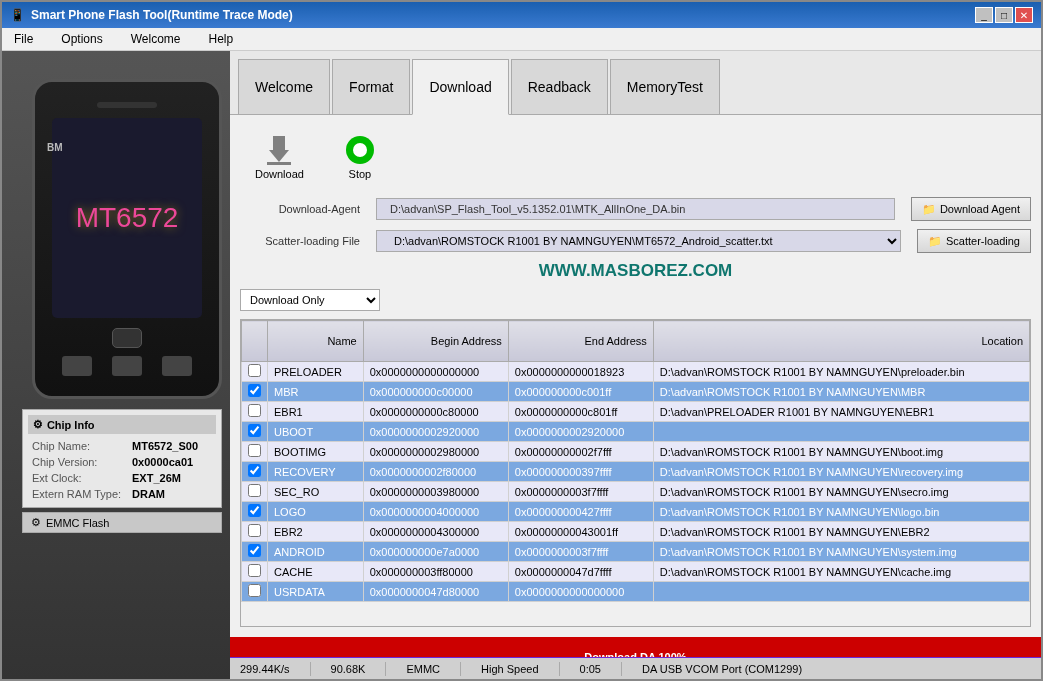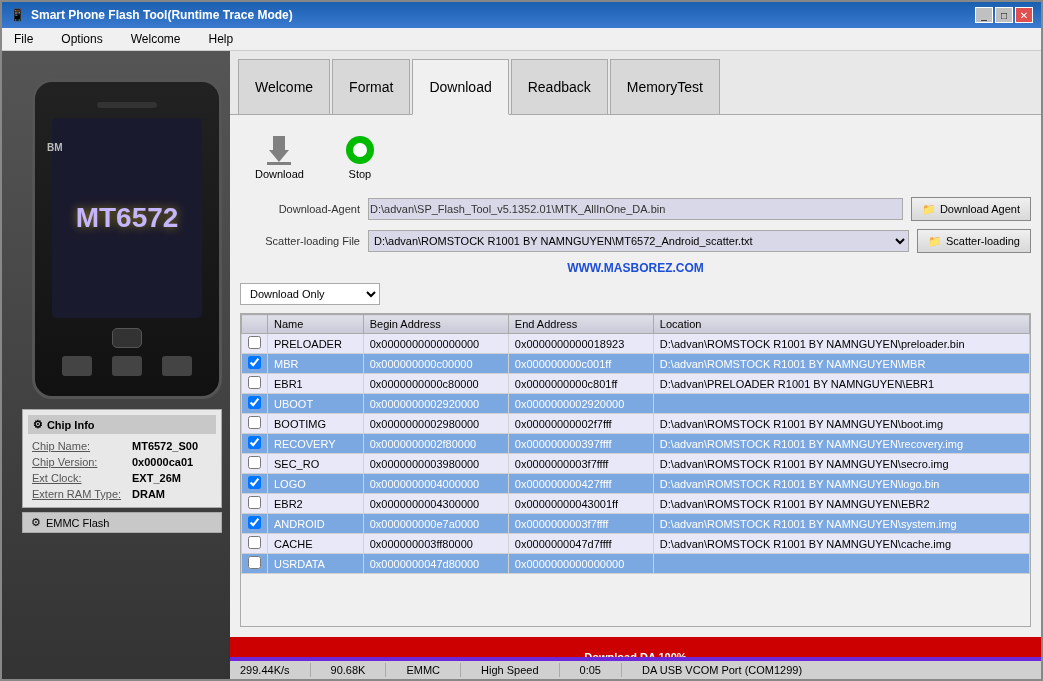--- a/index.html
+++ b/index.html
@@ -14,68 +14,68 @@
     .title-btn.close { background: #e05050; color: white; }
     
     .menu-bar { background: #f0f0f0; border-bottom: 1px solid #ccc; padding: 2px 4px; display: flex; gap: 12px; }
     .menu-item { padding: 2px 8px; cursor: pointer; font-size: 12px; }
     
     .main-content { display: flex; flex: 1; overflow: hidden; }
     
     .phone-panel { width: 228px; background: linear-gradient(to bottom, #555, #333); display: flex; flex-direction: column; align-items: flex-end; padding: 8px; position: relative; }
     .phone-image { width: 190px; height: 320px; background: linear-gradient(to bottom, #222, #111); border-radius: 20px; border: 3px solid #555; display: flex; flex-direction: column; align-items: center; justify-content: center; position: relative; margin-top: 20px; }
     .phone-screen { width: 150px; height: 200px; background: #1a1a2e; border-radius: 5px; display: flex; align-items: center; justify-content: center; }
-    .phone-brand { color: #c4b5fd; font-size: 28px; font-weight: bold; text-shadow: 0 0 10px rgba(255,215,0,0.5); }
+    .phone-brand { color: #ec4899; font-size: 28px; font-weight: normal; text-shadow: 0 0 10px rgba(255,215,0,0.5); }
     
     .chip-info { background: #e8e8e8; border: 1px solid #aaa; margin-top: 10px; width: 200px; padding: 5px; }
     .chip-info-title { background: #c8c8c8; padding: 3px 5px; font-size: 11px; font-weight: bold; display: flex; align-items: center; gap: 4px; margin-bottom: 4px; }
     .chip-info-table { width: 100%; border-collapse: collapse; font-size: 11px; }
     .chip-info-table td { padding: 2px 4px; }
-    .chip-info-table td:first-child { color: #555; width: 100px; text-decoration: underline; }
+    .chip-info-table td:first-child { color: #555; width: 100px; }
     .chip-info-table td:last-child { color: #000; font-weight: bold; }
     .chip-scroll { max-height: 140px; overflow-y: auto; }
     
     .emmc-flash { background: #c8c8c8; padding: 3px 8px; margin-top: 4px; width: 200px; font-size: 11px; display: flex; align-items: center; gap: 5px; border: 1px solid #aaa; }
     
     .right-panel { flex: 1; display: flex; flex-direction: column; background: #f0f0f0; }
     
     .tabs { display: flex; padding: 8px 8px 0; gap: 2px; border-bottom: 1px solid #aaa; background: #e8e8e8; }
     .tab { padding: 19px 16px; border: 1px solid #aaa; background: #d8d8d8; cursor: pointer; font-size: 14px; border-bottom: none; }
     .tab.active { background: #f0f0f0; border-bottom: 1px solid #f0f0f0; margin-bottom: -1px; z-index: 1; }
     
     .tab-content { flex: 1; padding: 10px; background: #f0f0f0; display: flex; flex-direction: column; gap: 8px; }
     
     .toolbar { display: flex; align-items: center; gap: 20px; padding: 5px; }
     .tool-btn { display: flex; flex-direction: column; align-items: center; cursor: pointer; padding: 4px 10px; }
     .tool-icon { width: 32px; height: 32px; display: flex; align-items: center; justify-content: center; }
     .tool-label { font-size: 11px; margin-top: 2px; }
     
-    .form-row { display: flex; align-items: center; gap: 8px; }
+    .form-row { display: flex; align-items: center; gap: 16px; }
     .form-label { width: 120px; font-size: 11px; color: #333; text-align: right; }
-    .form-input { flex: 1; height: 22px; border: 1px solid #aaa; background: #e8e8f8; padding: 2px 1px; font-size: 11px; color: #000; }
+    .form-input { flex: 1; height: 22px; border: 1px solid #aaa; background: #e8e8f8; padding: 2px 13px; font-size: 11px; color: #000; }
     .form-btn { padding: 2px 10px; height: 24px; border: 1px solid #888; background: linear-gradient(to bottom, #f0f0f0, #d8d8d8); cursor: pointer; font-size: 11px; display: flex; align-items: center; gap: 4px; white-space: nowrap; }
     
-    .watermark { text-align: center; color: #1d4ed8; font-size: 12px; font-weight: bold; }
+    .watermark { text-align: center; color: #0f766e; font-size: 17px; font-weight: bold; }
     
     .dropdown-row { display: flex; align-items: center; }
     .dropdown { padding: 2px 5px; border: 1px solid #aaa; background: #fff; font-size: 11px; height: 22px; width: 140px; }
     
     .file-table-container { flex: 1; border: 1px solid #aaa; overflow: auto; }
     .file-table { width: 100%; border-collapse: collapse; font-size: 11px; }
-    .file-table th { background: linear-gradient(to bottom, #e0e0e8, #c8c8d8); border: 1px solid #aaa; padding: 3px 6px; text-align: left; font-weight: normal; }
+    .file-table th { background: linear-gradient(to bottom, #e0e0e8, #c8c8d8); border: 1px solid #aaa; padding: 14px 6px; text-align: right; font-weight: normal; }
     .file-table td { border: 1px solid #d0d0d0; padding: 2px 6px; white-space: nowrap; }
     .file-table tr.row-highlight { background: #7ba8e0; color: #fff; margin-left: 27px; }
     .file-table tr.row-alt { background: #e8e8f8; }
     .checkbox-cell { text-align: center; width: 22px; }
     .cb { width: 13px; height: 13px; }
     
     .progress-bar-container { height: 20px; background: #cc0000; display: flex; align-items: center; justify-content: center; }
     .progress-text { color: white; font-size: 11px; font-weight: bold; margin-top: 19px; }
     
-    .status-bar { height: 22px; background: #d0d0d0; border-top: 4px solid #6d28d9; display: flex; align-items: center; padding: 0 10px; gap: 20px; font-size: 11px; }
+    .status-bar { height: 22px; background: #d0d0d0; border-top: 1px solid #6d28d9; display: flex; align-items: center; padding: 0 10px; gap: 20px; font-size: 11px; }
     .status-divider { width: 1px; height: 14px; background: #aaa; }
     
     .phone-nav { display: flex; gap: 20px; margin-top: 8px; }
     .nav-btn { width: 30px; height: 20px; background: #444; border-radius: 3px; }
     
     .bm-label { position: absolute; top: 60px; left: 12px; color: #bbb; font-size: 10px; font-weight: bold; }
     
     .phone-top-speaker { width: 60px; height: 6px; background: #333; border-radius: 3px; margin-bottom: 10px; }
     .phone-home-btn { width: 30px; height: 20px; background: #333; border-radius: 5px; margin-top: 10px; border: 1px solid #555; }
   </style>

